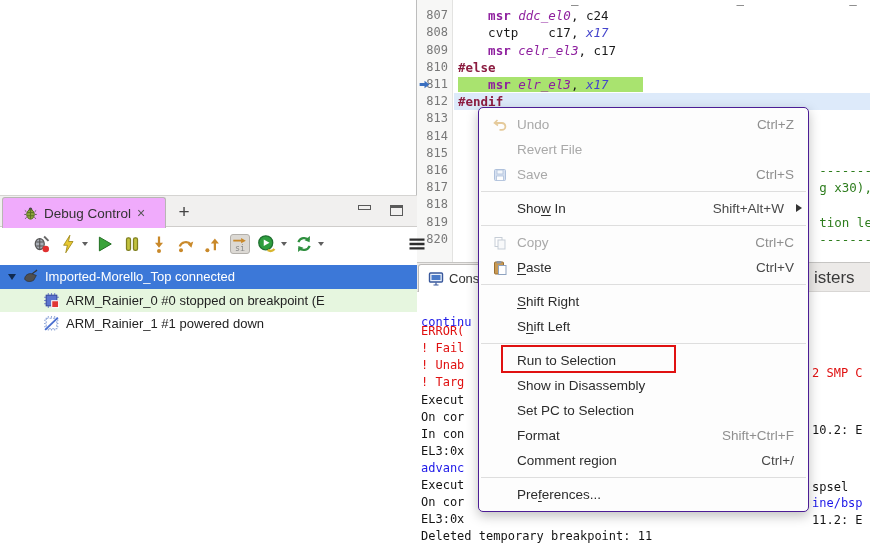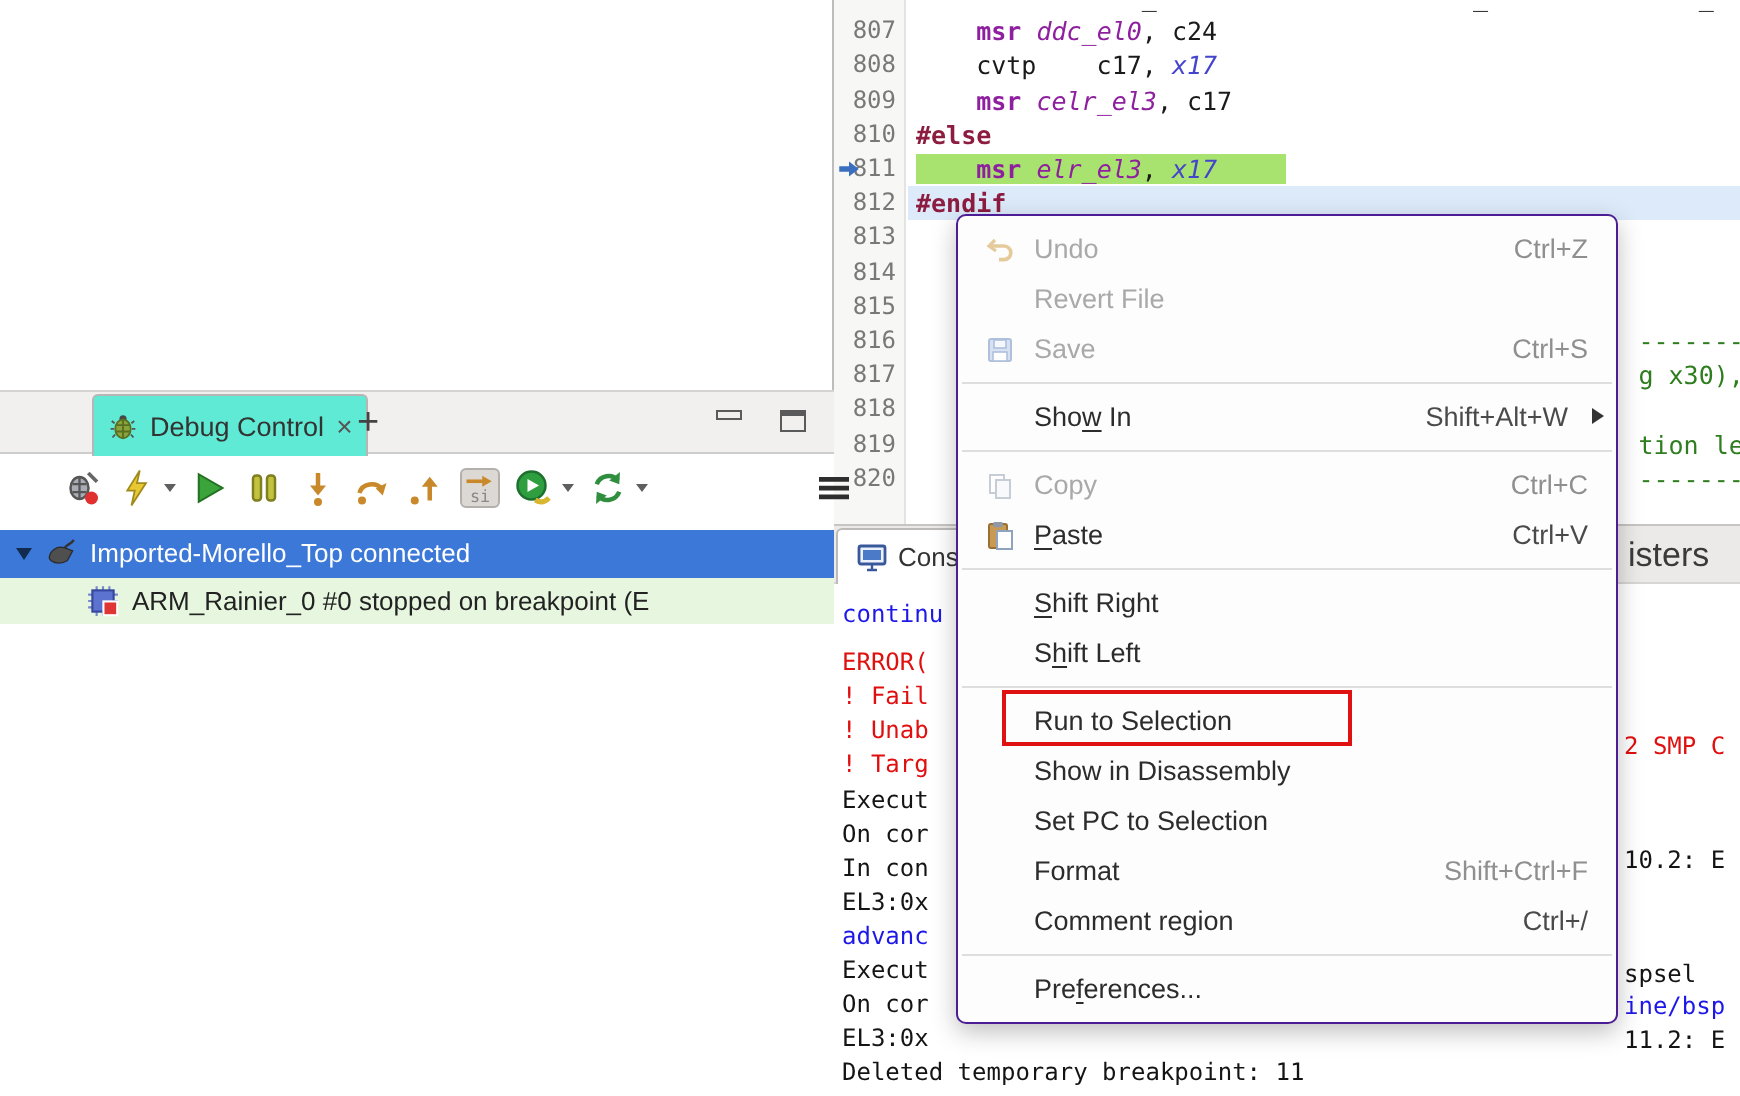--- a/index.html
+++ b/index.html
@@ -28,23 +28,23 @@
   .sys { color:#8e1f9e; font-style:italic; }
   .xreg { color:#4444cc; font-style:italic; }
   .dir { color:#8c1c40; font-weight:bold; }
   .comment { color:#2e7d1e; }
   .plain { color:#1a1a1a; }
 
   
   #debug-panel { left:0; top:195px; width:417px; height:353px; background:#fff; }
   #dbg-tabbar { position:absolute; left:0; top:0; width:100%; height:32px; background:#f1f0ef;
                 border-top:1px solid #d5d4d2; border-bottom:1px solid #cfcdcb; }
-  #dbg-tab { position:absolute; left:2px; top:1px; height:31px; background:#5eead4;
+  #dbg-tab { position:absolute; left:2px; top:1px; height:31px; background:#f0abfc;
              border:1px solid #b8b6b4; border-bottom:none; border-radius:3px 3px 0 0;
-             display:flex; align-items:center; gap:6px; padding:0 7px; font-size:13.5px; color:#333;margin-left:44px; }
+             display:flex; align-items:center; gap:6px; padding:0 20px; font-size:13.5px; color:#333; }
   #dbg-newtab { position:absolute; left:172px; top:3px; width:24px; height:26px; text-align:center;
                 font-size:19px; color:#444; line-height:25px; }
   .winbtn { position:absolute; top:9px; }
   #min-btn { right:46px; width:13px; height:5px; border:1.5px solid #5a5a5a; }
   #max-btn { right:14px; width:13px; height:11px; border:1.5px solid #5a5a5a; border-top-width:3px; }
   #dbg-toolbar { position:absolute; left:0; top:33px; width:100%; height:32px;
                  display:flex; align-items:center; padding-left:7px; gap:7px;margin-left:24px; }
   .tbtn { width:20px; height:20px; display:flex; align-items:center; justify-content:center; border-radius:3px; }
   .tbtn.pressed { background:#dcd9d4; border:1px solid #b3b0ab; }
   .dd { width:0; height:0; border-left:3.5px solid transparent; border-right:3.5px solid transparent;
@@ -275,20 +275,29 @@
       </div>
       <div class="trow stopped">
         <div class="indent"></div>
         <span class="ticon"><svg viewBox="0 0 16 16" width="100%" height="100%">
             <path d="M5 1v2 M8 1v2 M11 1v2 M5 13v2 M8 13v2 M11 13v2 M1 5h2 M1 8h2 M1 11h2 M13 5h2 M13 8h2 M13 11h2" stroke="#7688c8" stroke-width="1"></path>
             <rect x="3" y="3" width="10" height="10" fill="#5c74cf" stroke="#35479e"></rect>
             <rect x="8.2" y="8.2" width="6.5" height="6.5" fill="#e03535" stroke="#fff"></rect>
           </svg></span>
         <span>ARM_Rainier_0 #0 stopped on breakpoint (E</span>
       </div>
+      <div class="trow">
+        <div class="indent"></div>
+        <span class="ticon"><svg viewBox="0 0 16 16" width="100%" height="100%">
+            <path d="M5 1v2 M8 1v2 M11 1v2 M5 13v2 M8 13v2 M11 13v2 M1 5h2 M1 8h2 M1 11h2 M13 5h2 M13 8h2 M13 11h2" stroke="#93a8d8" stroke-width="1" stroke-dasharray="1.5 1"></path>
+            <rect x="3" y="3" width="10" height="10" fill="#fff" stroke="#8fa6d8" stroke-dasharray="2 1.2"></rect>
+            <path d="M2 14 14 2.5" stroke="#4a6fd0" stroke-width="1.8"></path>
+          </svg></span>
+        <span>ARM_Rainier_1 #1 powered down</span>
+      </div>
     </div>
 </div>
 
 <div id="console" class="abs">
   <div id="con-tabbar">
     <div id="con-tab">
       <span class="ticon" style="width:16px;height:14px;"><svg viewBox="0 0 16 14" width="100%" height="100%">
             <rect x="1.5" y="1" width="13" height="9" rx="1" fill="#eaf1fb" stroke="#39589c" stroke-width="1.4"></rect>
             <rect x="3.5" y="3" width="9" height="5" fill="#4a7ac8"></rect>
             <path d="M5.5 13h5 M8 10.5V13" stroke="#39589c" stroke-width="1.2"></path>
@@ -296,21 +305,21 @@
       <span>Console</span>
     </div>
     <div id="reg-tab">
       <span>isters</span>
       <span class="ticon" style="width:14px;height:14px;margin-left:14px;"><svg viewBox="0 0 16 16" width="100%" height="100%">
             <path d="M3 4.5h10 M3 7.5h10 M3 10.5h10 M3 13.5h10" stroke="#666" stroke-width="1.3"></path>
           </svg></span>
     </div>
   </div>
   <div id="con-body">
-      <div class="cline c-blue" style="top: 8px;">continu</div>
+      <div class="cline c-blue" style="top: 23px;">continu</div>
       <div class="cline c-red" style="top: 32.1px;">ERROR(</div>
       <div class="cline c-red" style="top: 49.2px;">! Fail</div>
       <div class="cline c-red" style="top: 66.3px;">! Unab</div>
       <div class="cline c-red" style="top: 83.4px;">! Targ</div>
       <div class="cline c-black" style="top: 100.5px;">Execut</div>
       <div class="cline c-black" style="top: 117.6px;">On cor</div>
       <div class="cline c-black" style="top: 134.7px;">In con</div>
       <div class="cline c-black" style="top: 151.8px;">EL3:0x</div>
       <div class="cline c-blue" style="top: 168.9px;">advanc</div>
       <div class="cline c-black" style="top: 186px;">Execut</div>

